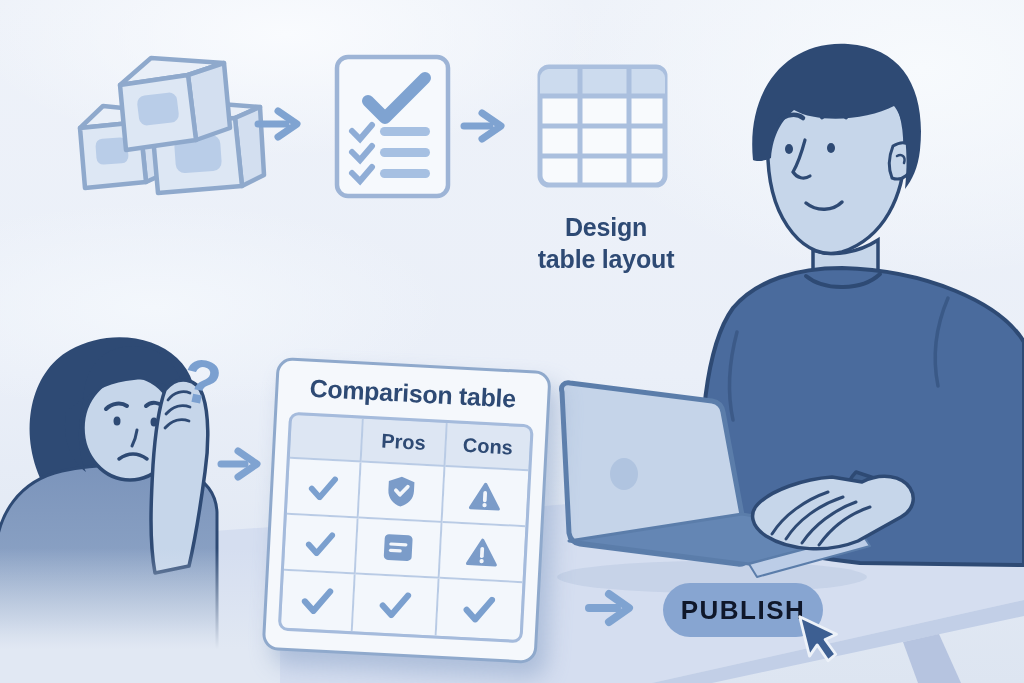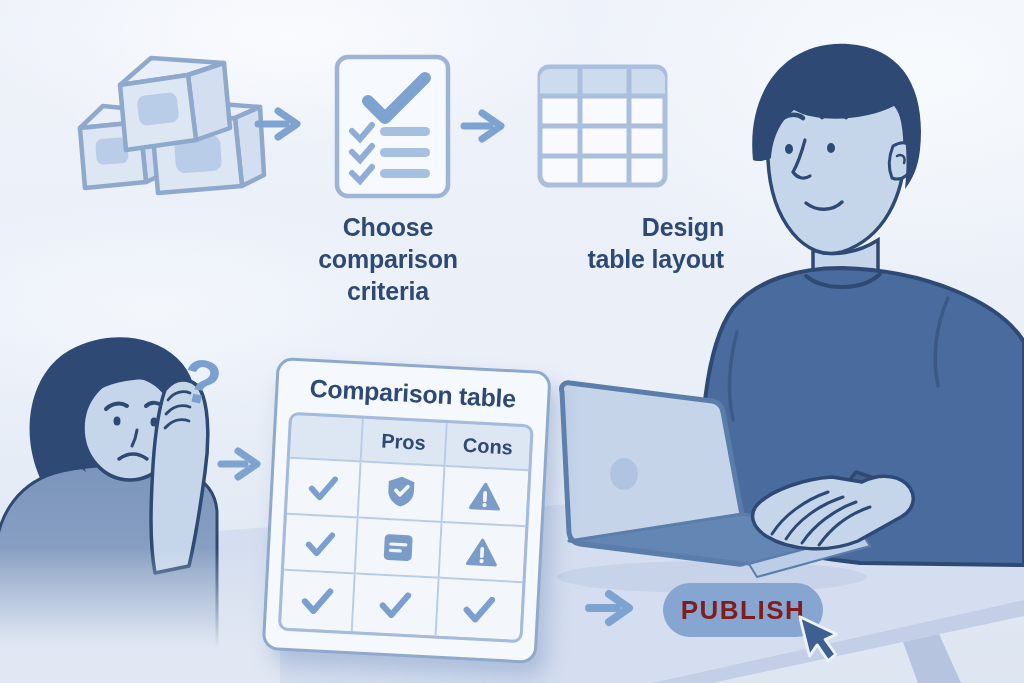--- a/index.html
+++ b/index.html
@@ -15,21 +15,21 @@
   }
   svg{display:block;}
   #canvas{position:absolute;left:0;top:0;z-index:1;}
 
   .step-label{
     position:absolute;z-index:10;text-align:center;white-space:pre-line;
     color:#2e4a74;font-weight:700;font-size:25px;line-height:1.28;letter-spacing:-0.2px;
   }
   #step1-label{left:14px;top:211px;width:296px;}
   #step2-label{left:268px;top:211px;width:240px;}
-  #step3-label{left:488px;top:211px;width:236px;text-align:right;}
+  #step3-label{left:488px;top:211px;width:236px;}
 
   
   #comparison-card{
     position:absolute;z-index:30;left:277px;top:357px;width:275px;height:293px;
     background:#f5f8fc;border:3px solid #8fa9cc;border-radius:16px;
     transform:rotate(3deg);transform-origin:top left;
     box-shadow:10px 14px 22px rgba(125,150,190,.45);
     padding:10px 12px;
   }
   #comparison-card h2{
@@ -47,21 +47,21 @@
     color:#2e4a74;font-weight:700;font-size:20px;
   }
   .ccell.hdr{background:#dde6f3;}
   .ccell:nth-child(3n){border-right:none;}
   .ccell.lastrow{border-bottom:none;}
 
   
   #publish-button{
     position:absolute;z-index:40;left:663px;top:583px;width:160px;height:54px;
     background:#87a5d1;border-radius:27px;display:flex;align-items:center;justify-content:center;
-    color:#7f1d1d;font-weight:700;font-size:26px;letter-spacing:1.5px;cursor:pointer;
+    color:#0f172a;font-weight:700;font-size:26px;letter-spacing:1.5px;cursor:pointer;
   }
   #cursor-wrap{position:absolute;z-index:50;left:796px;top:610px;}
 </style>
 </head>
 <body>
 
 <div id="stage">
 
   <svg id="canvas" width="1024" height="683" viewBox="0 0 1024 683">
     <defs>
@@ -206,23 +206,20 @@
         <line x1="221" y1="464" x2="245" y2="464"></line>
           <polyline points="238,451 257,464 238,477"></polyline>
       </g>
       <g stroke-width="8">
         <line x1="589" y1="608" x2="617" y2="608"></line>
           <polyline points="609,594 629,608 609,622"></polyline>
       </g>
     </g>
   </svg>
 
-  <div class="step-label" id="step2-label">Choose
-comparison
-criteria</div>
   <div class="step-label" id="step3-label">Design
 table layout</div>
 
   <div id="comparison-card">
     <h2>Comparison table</h2>
     <div class="ctable">
 
       <div class="ccell hdr"></div>
       <div class="ccell hdr">Pros</div>
       <div class="ccell hdr">Cons</div>

